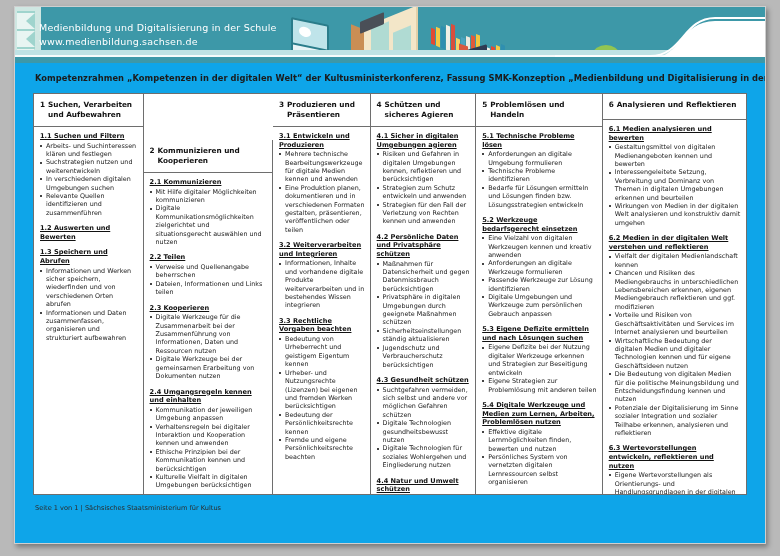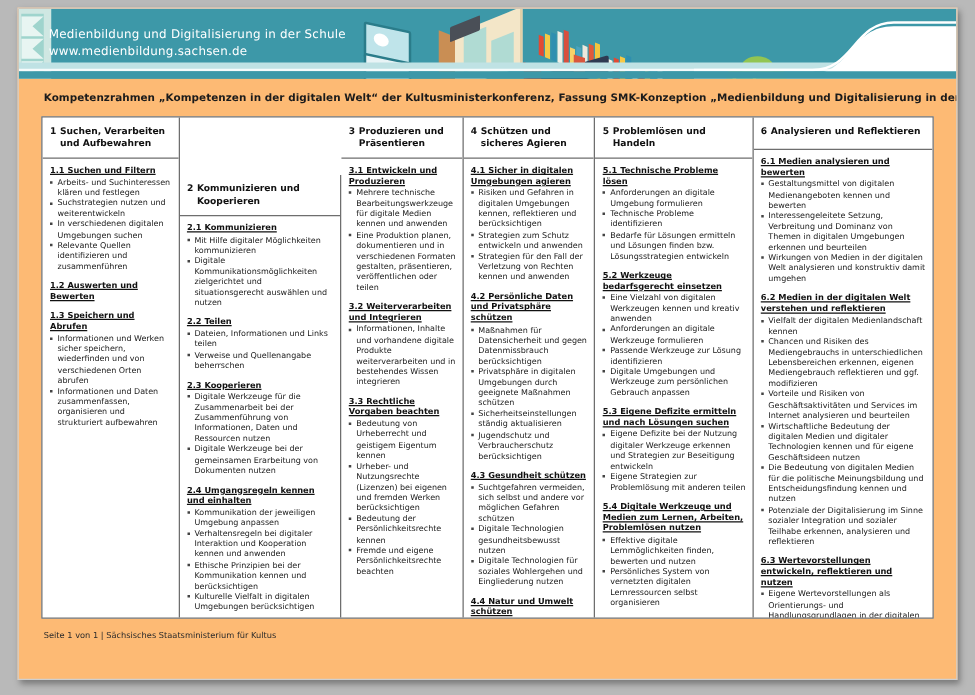--- a/index.html
+++ b/index.html
@@ -13,21 +13,21 @@
     overflow: hidden;
     font-family: "DejaVu Sans", "Liberation Sans", sans-serif;
   }
 
   .page {
     position: absolute;
     left: 14px;
     top: 6px;
     width: 752px;
     height: 538px;
-    background: #fdba74;
+    background: #0ea5e9;
     box-shadow: 2px 3px 5px rgba(0,0,0,0.35);
     box-sizing: border-box;
     border: 1px solid #cfcfcf;
     overflow: hidden;
   }
 
   
   .banner {
     position: relative;
     height: 56px;
@@ -354,22 +354,22 @@
           <div class="grp">
             <div class="grp-title">2.1 Kommunizieren</div>
             <ul>
               <li>Mit Hilfe digitaler Möglichkeiten kommunizieren</li>
               <li>Digitale Kommunikationsmöglichkeiten zielgerichtet und situationsgerecht auswählen und nutzen</li>
             </ul>
           </div>
           <div class="grp">
             <div class="grp-title">2.2 Teilen</div>
             <ul>
+              <li>Verweise und Quellenangabe beherrschen</li>
               <li>Dateien, Informationen und Links teilen</li>
-              <li>Verweise und Quellenangabe beherrschen</li>
             </ul>
           </div>
           <div class="grp">
             <div class="grp-title">2.3 Kooperieren</div>
             <ul>
               <li>Digitale Werkzeuge für die Zusammenarbeit bei der Zusammenführung von Informationen, Daten und Ressourcen nutzen</li>
               <li>Digitale Werkzeuge bei der gemeinsamen Erarbeitung von Dokumenten nutzen</li>
             </ul>
           </div>
           <div class="grp">

